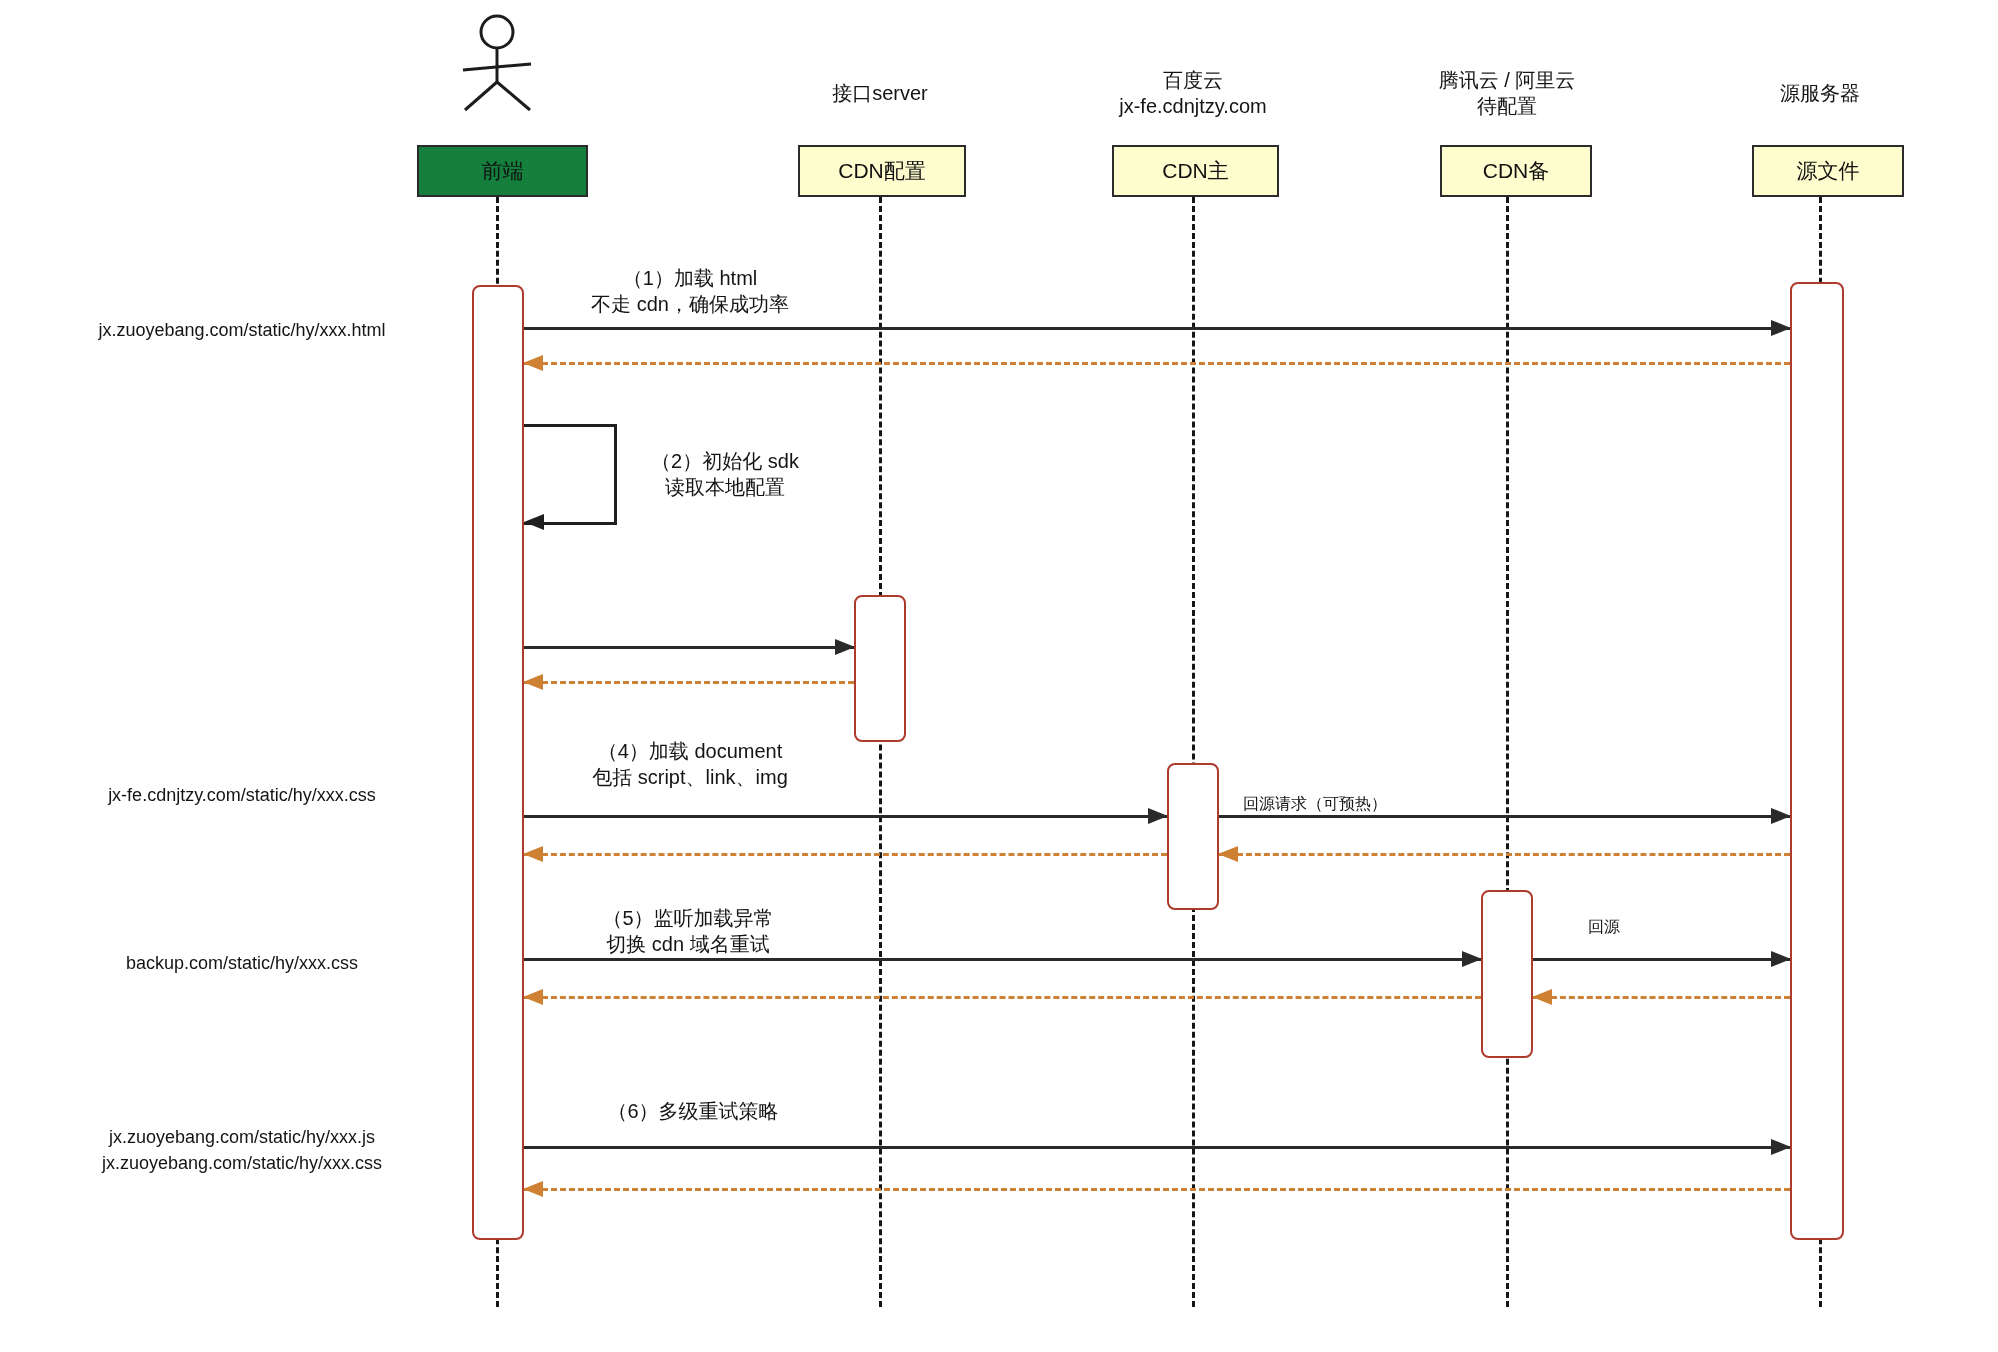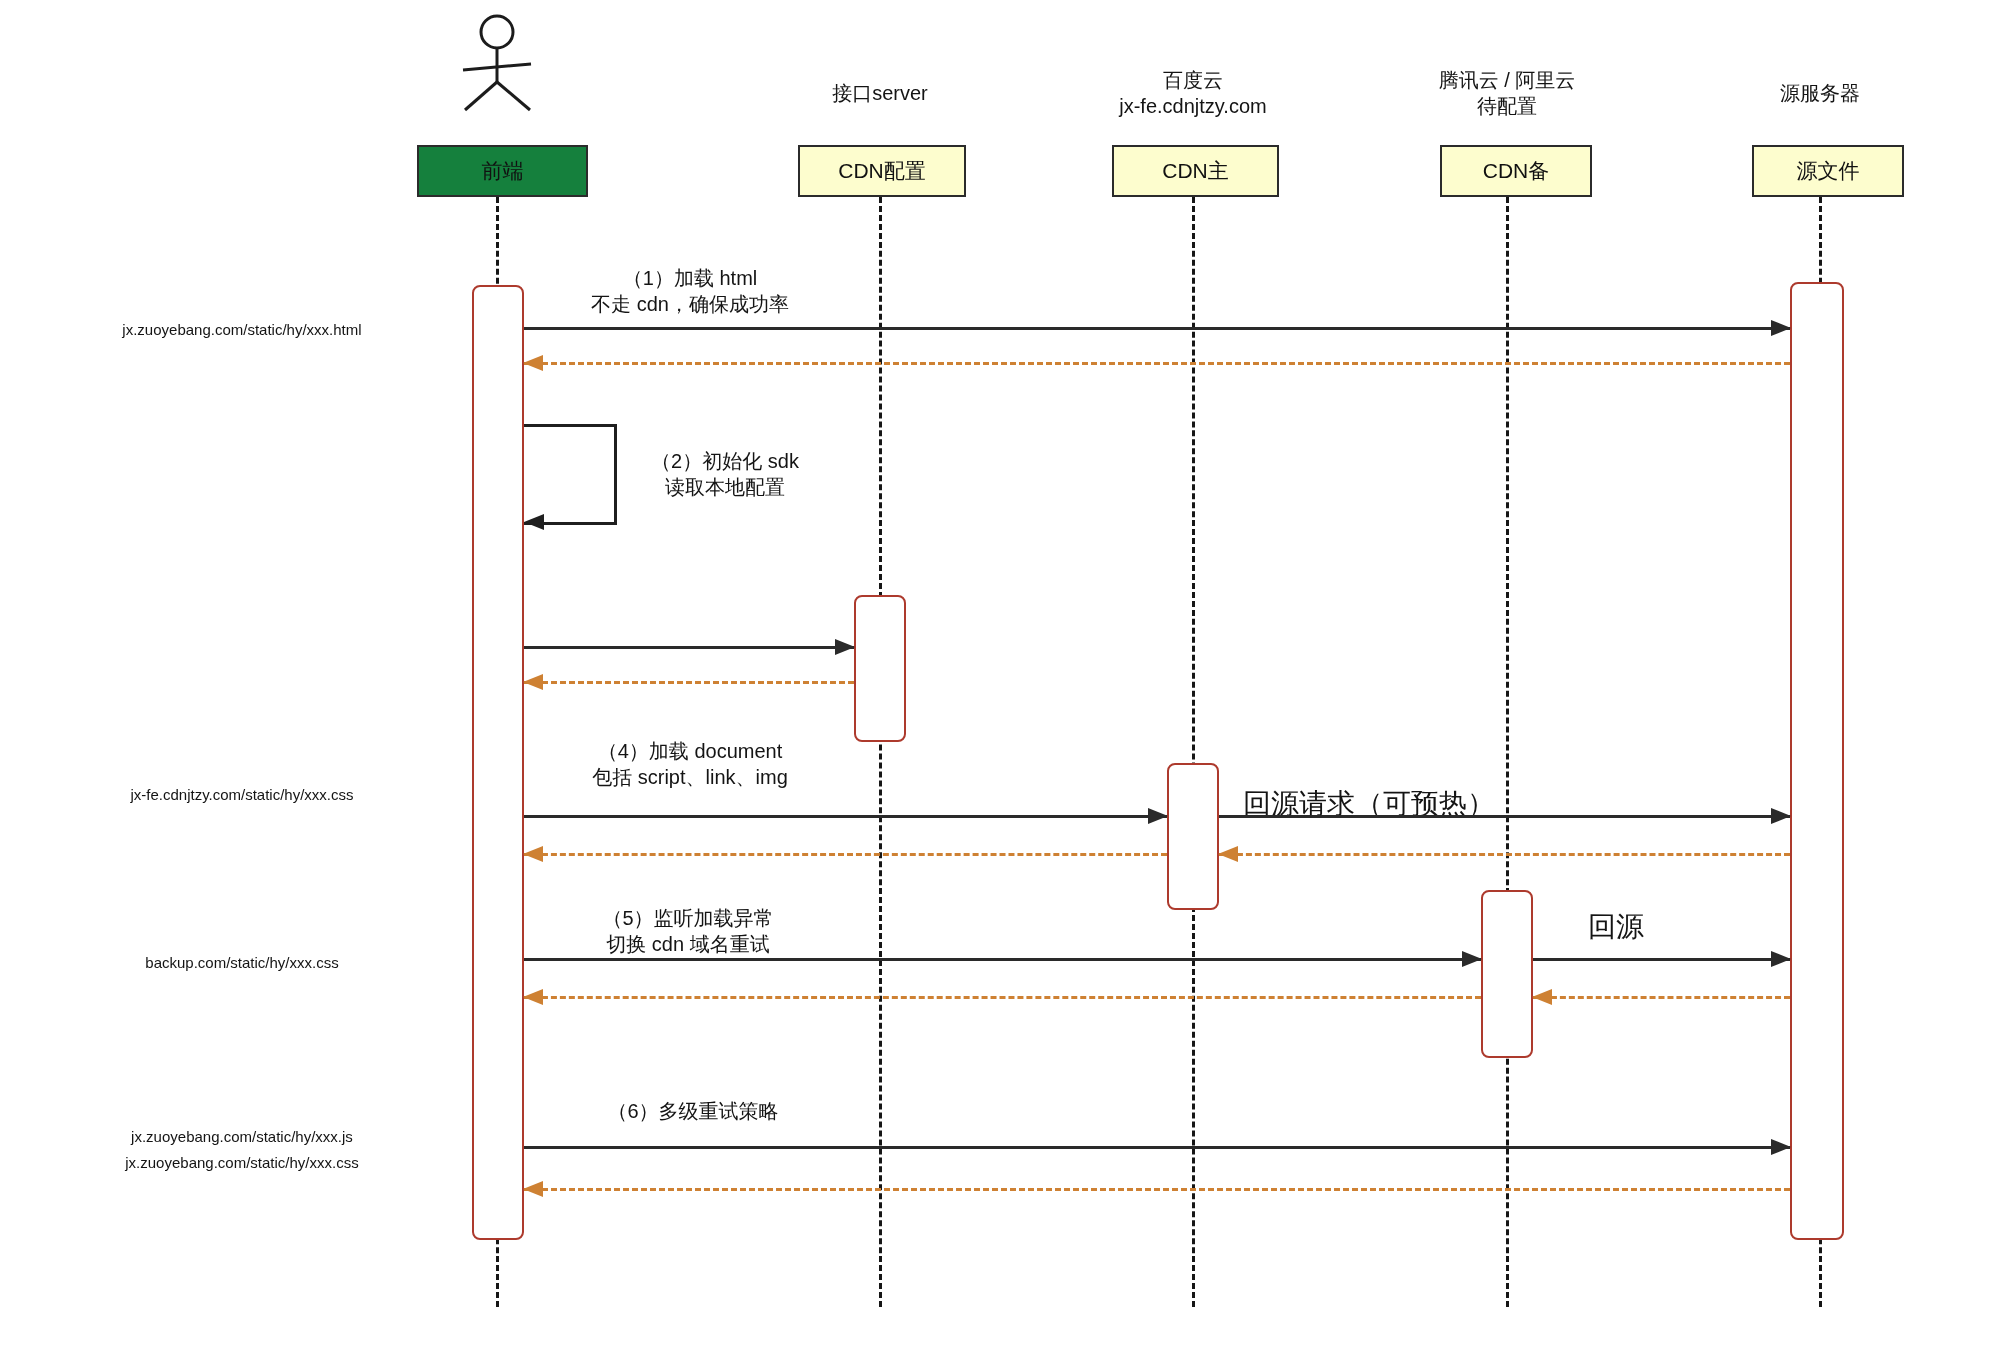--- a/index.html
+++ b/index.html
@@ -71,27 +71,27 @@
     position:absolute;
     text-align:center;
     font-size:20px;line-height:26px;
     color:#141414;
     white-space:nowrap;
   }
   .sidelabel{
     position:absolute;
     left:18px;width:448px;
     text-align:center;
-    font-size:15px;line-height:26px;
+    font-size:18px;line-height:26px;
     color:#141414;
     white-space:nowrap;
   }
   .notelabel{
     position:absolute;
-    font-size:28px;line-height:26px;
+    font-size:16px;line-height:26px;
     color:#141414;
     white-space:nowrap;
   }
   .actor{position:absolute;}
 </style>
 </head>
 <body>
 
 <div class="canvas">
 

